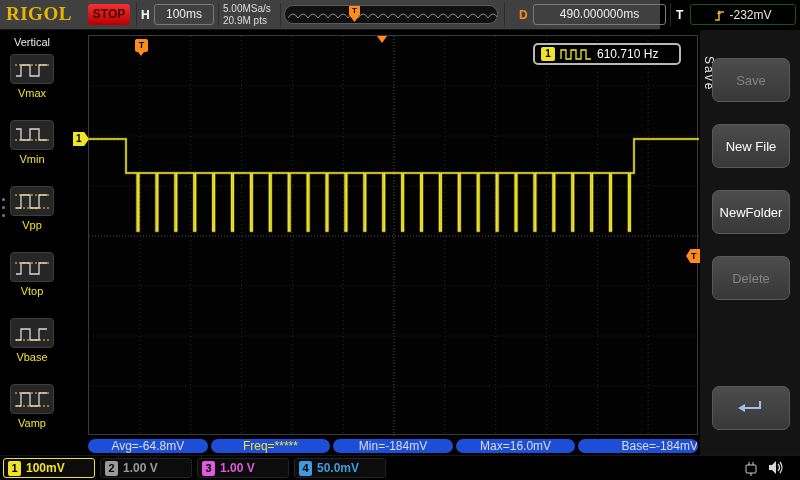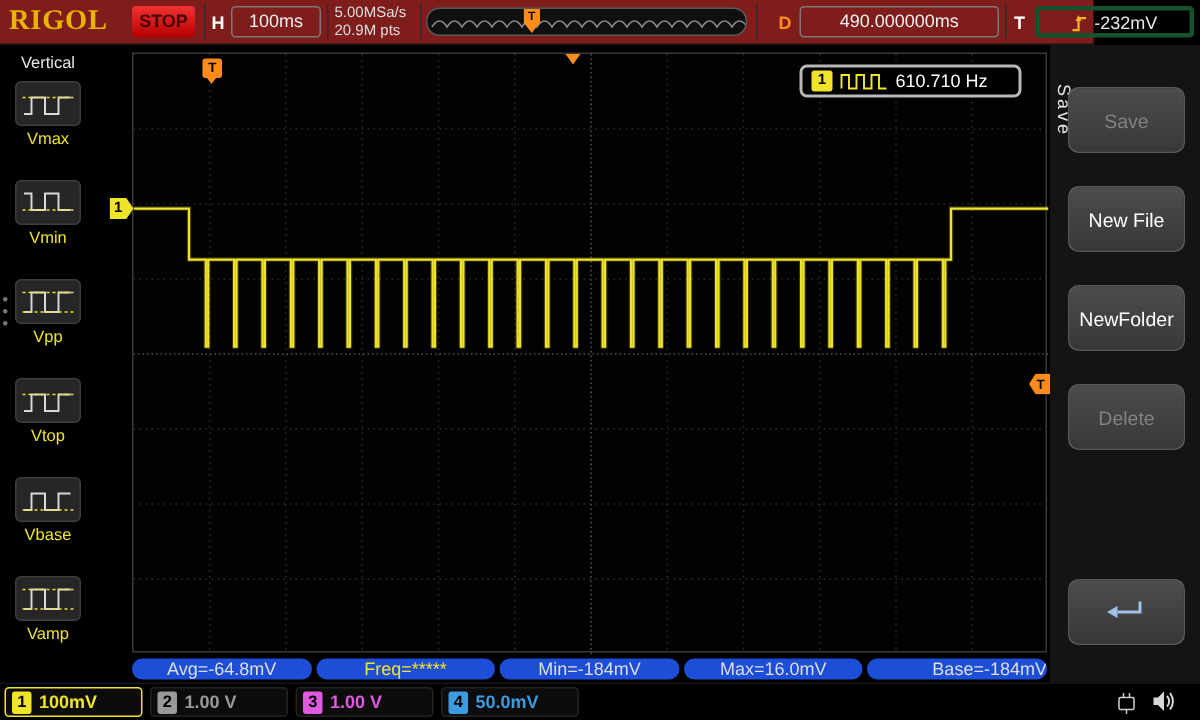--- a/index.html
+++ b/index.html
@@ -1,36 +1,36 @@
 <!DOCTYPE html>
 <html><head>
 <meta charset="utf-8">
 <style>
   * { margin:0; padding:0; box-sizing:border-box; }
   html,body { background:#000; }
   #screen { position:relative; width:800px; height:480px; background:#000;
             font-family:"Liberation Sans", sans-serif; overflow:hidden; }
 
   
-  .topbar { position:absolute; left:0; top:0; width:729px; height:30px; background:#7f1d1d; border-bottom:1px solid #161616; }
+  .topbar { position:absolute; left:0; top:0; width:660px; height:30px; background:#404040; border-bottom:1px solid #161616; }
   .logo { position:absolute; left:6px; top:3px; font-family:"Liberation Serif", serif; font-weight:bold; font-size:19px; color:#e8b400; letter-spacing:.5px; }
   .stop { position:absolute; left:88px; top:4px; width:42px; height:21px; background:linear-gradient(#f23232,#b60000); border-radius:3px; color:#4a0000; font-weight:bold; font-size:12px; text-align:center; line-height:21px; }
   .sep  { position:absolute; top:3px; width:1px; height:23px; background:#2c2c2c; }
   .hlabel { position:absolute; left:141px; top:8px; color:#fff; font-weight:bold; font-size:12px; }
   .tbox { position:absolute; left:154px; top:4px; width:60px; height:21px; border:1px solid #7a7a7a; border-radius:3px; color:#eee; font-size:12px; text-align:center; line-height:19px; }
   .rate { position:absolute; left:223px; top:3px; color:#ddd; font-size:10px; line-height:12px; }
   .posbar { position:absolute; left:284px; top:5px; width:214px; height:19px; background:#101010; border:1px solid #5a5a5a; border-radius:9px; }
   .posbar svg { position:absolute; left:0; top:0; }
   .pos-marker { position:absolute; left:64px; top:0px; width:11px; height:16px; background:#ff8c1a;
                 clip-path:polygon(0 0,100% 0,100% 55%,50% 100%,0 55%);
                 color:#000; font-size:8px; font-weight:bold; text-align:center; line-height:9px; }
   .dlabel { position:absolute; left:519px; top:8px; color:#ff8c1a; font-weight:bold; font-size:12px; }
   .dbox { position:absolute; left:533px; top:4px; width:133px; height:21px; border:1px solid #7a7a7a; border-radius:3px; color:#eee; font-size:12px; text-align:center; line-height:19px; }
   .tlabel { position:absolute; left:676px; top:8px; color:#fff; font-weight:bold; font-size:12px; }
-  .trigbox { position:absolute; left:690px; top:4px; width:106px; height:21px; border:3px solid #14532d; border-radius:3px;
+  .trigbox { position:absolute; left:690px; top:4px; width:106px; height:21px; border:1px solid #14532d; border-radius:3px;
              display:flex; align-items:center; justify-content:center; gap:4px; color:#e8e8e8; font-size:12px; }
 
   
   .leftbar { position:absolute; left:0; top:30px; width:64px; height:425px; }
   .menu-title { position:absolute; top:6px; left:0; width:64px; text-align:center; color:#e8e8e8; font-size:11px; }
   .page-dots { position:absolute; left:2px; top:168px; display:flex; flex-direction:column; gap:5px; }
   .page-dots div { width:3px; height:3px; background:#777; border-radius:50%; }
   .left-item { position:absolute; left:9px; width:46px; text-align:center; cursor:pointer; }
   .mi-icon { width:44px; height:30px; background:#262626; border:1px solid #3e3e3e; border-radius:4px;
              display:flex; align-items:center; justify-content:center; margin:0 auto; }

